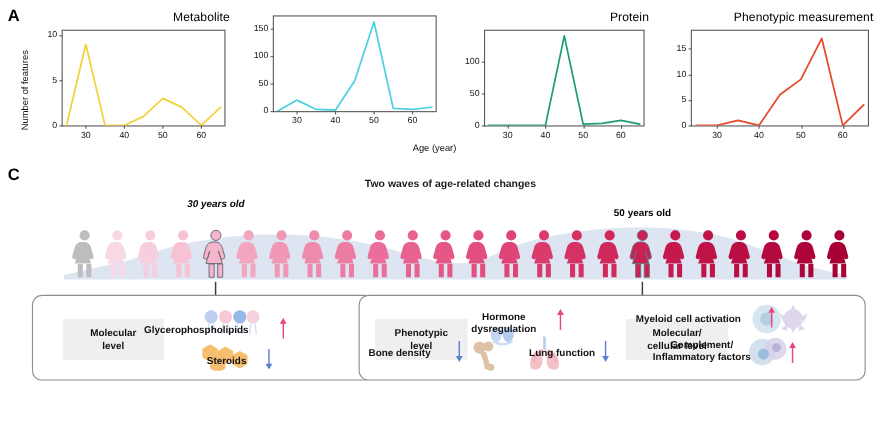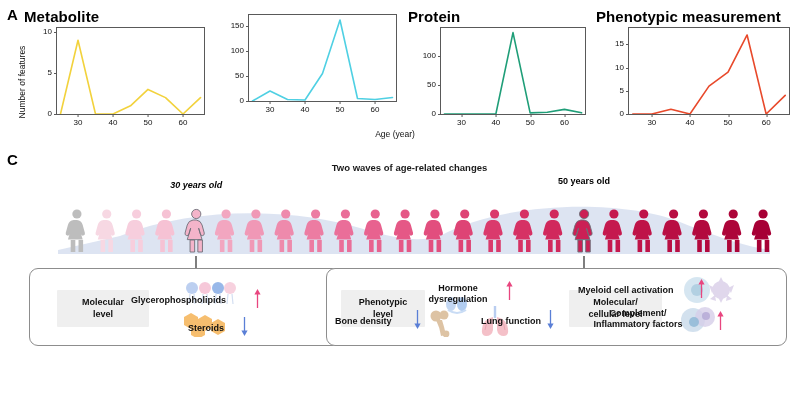--- a/index.html
+++ b/index.html
@@ -16,21 +16,21 @@
   
   #panel-a { position: absolute; left:0; top:0; width:799px; height:148px; }
   .panel-letter {
     position: absolute;
     font-size: 15px; font-weight: bold; color:#000;
   }
   #label-a { left: 7px; top: 6px; }
 
   .chart-block { position: absolute; top: 10px; height: 135px; }
   .chart-title {
-    text-align:left; font-size: 15px; font-weight: bold;
+    text-align:right; font-size: 11px; font-weight: normal;
     color:#000; letter-spacing:0.1px; margin:0; height:13px; line-height:13px;
   }
   .plot-wrap { position: relative; width:100%; height: 118px; }
   .plot-area {
     position:absolute; left:32px; top:4px; right:4px; bottom:26px;
     border:1px solid #595959; background:#fff;
   }
   .plot-svg { position:absolute; left:0; top:0; width:100%; height:100%; }
 
   .ytick {
@@ -183,21 +183,21 @@
   <div id="xaxis-title" style="left:340px; width:110px;">Age (year)</div>
 </div>
 
 <div id="panel-c">
 
   <div class="panel-letter" style="left:7px; top:3px;">C</div>
 
   <div id="wave-title">Two waves of age-related changes</div>
 
   <div class="age-caption" id="marker-0" style="left: 196.25px; top: 32px; font-style: italic;">30 years old</div>
-  <div class="age-caption" id="marker-1" style="left: 584.083px; top: 28px;">50 years old</div>
+  <div class="age-caption" id="marker-1" style="left: 584.083px; top: 40px;">50 years old</div>
 
   <div id="people-strip">
     <svg id="wave-svg" viewBox="0 0 799 62" preserveAspectRatio="none">
         <path d="M 58 54 L 120 40 C 200 8 300 14 360 32 C 400 44 420 46 440 40 C 500 6 620 2 680 26 C 720 42 745 50 770 54 Z" fill="#d7dff0" opacity="0.85"></path>
         <path d="M 58 54 L 770 54 L 770 58 L 58 58 Z" fill="#d7dff0" opacity="0.85"></path>
       </svg>
     <svg id="people-svg" viewBox="0 0 799 62">
         <g>
           <circle cx="76.91666666666667" cy="18" r="4.6" fill="#bdbdbd"></circle>
           <path d="M 73.71666666666667 24 q -4.6 0.6 -5.8 5 l -2.2 8 q -0.4 2.2 1.6 2.6 q 1.8 0.3 2.4 -1.8 l 1.6 -5.6 l -3.4 11.4 l 14.8 0 l -3.4 -11.4 l 1.6 5.6 q 0.6 2.1 2.4 1.8 q 2 -0.4 1.6 -2.6 l -2.2 -8 q -1.2 -4.4 -5.8 -5 z" fill="#bdbdbd"></path>

